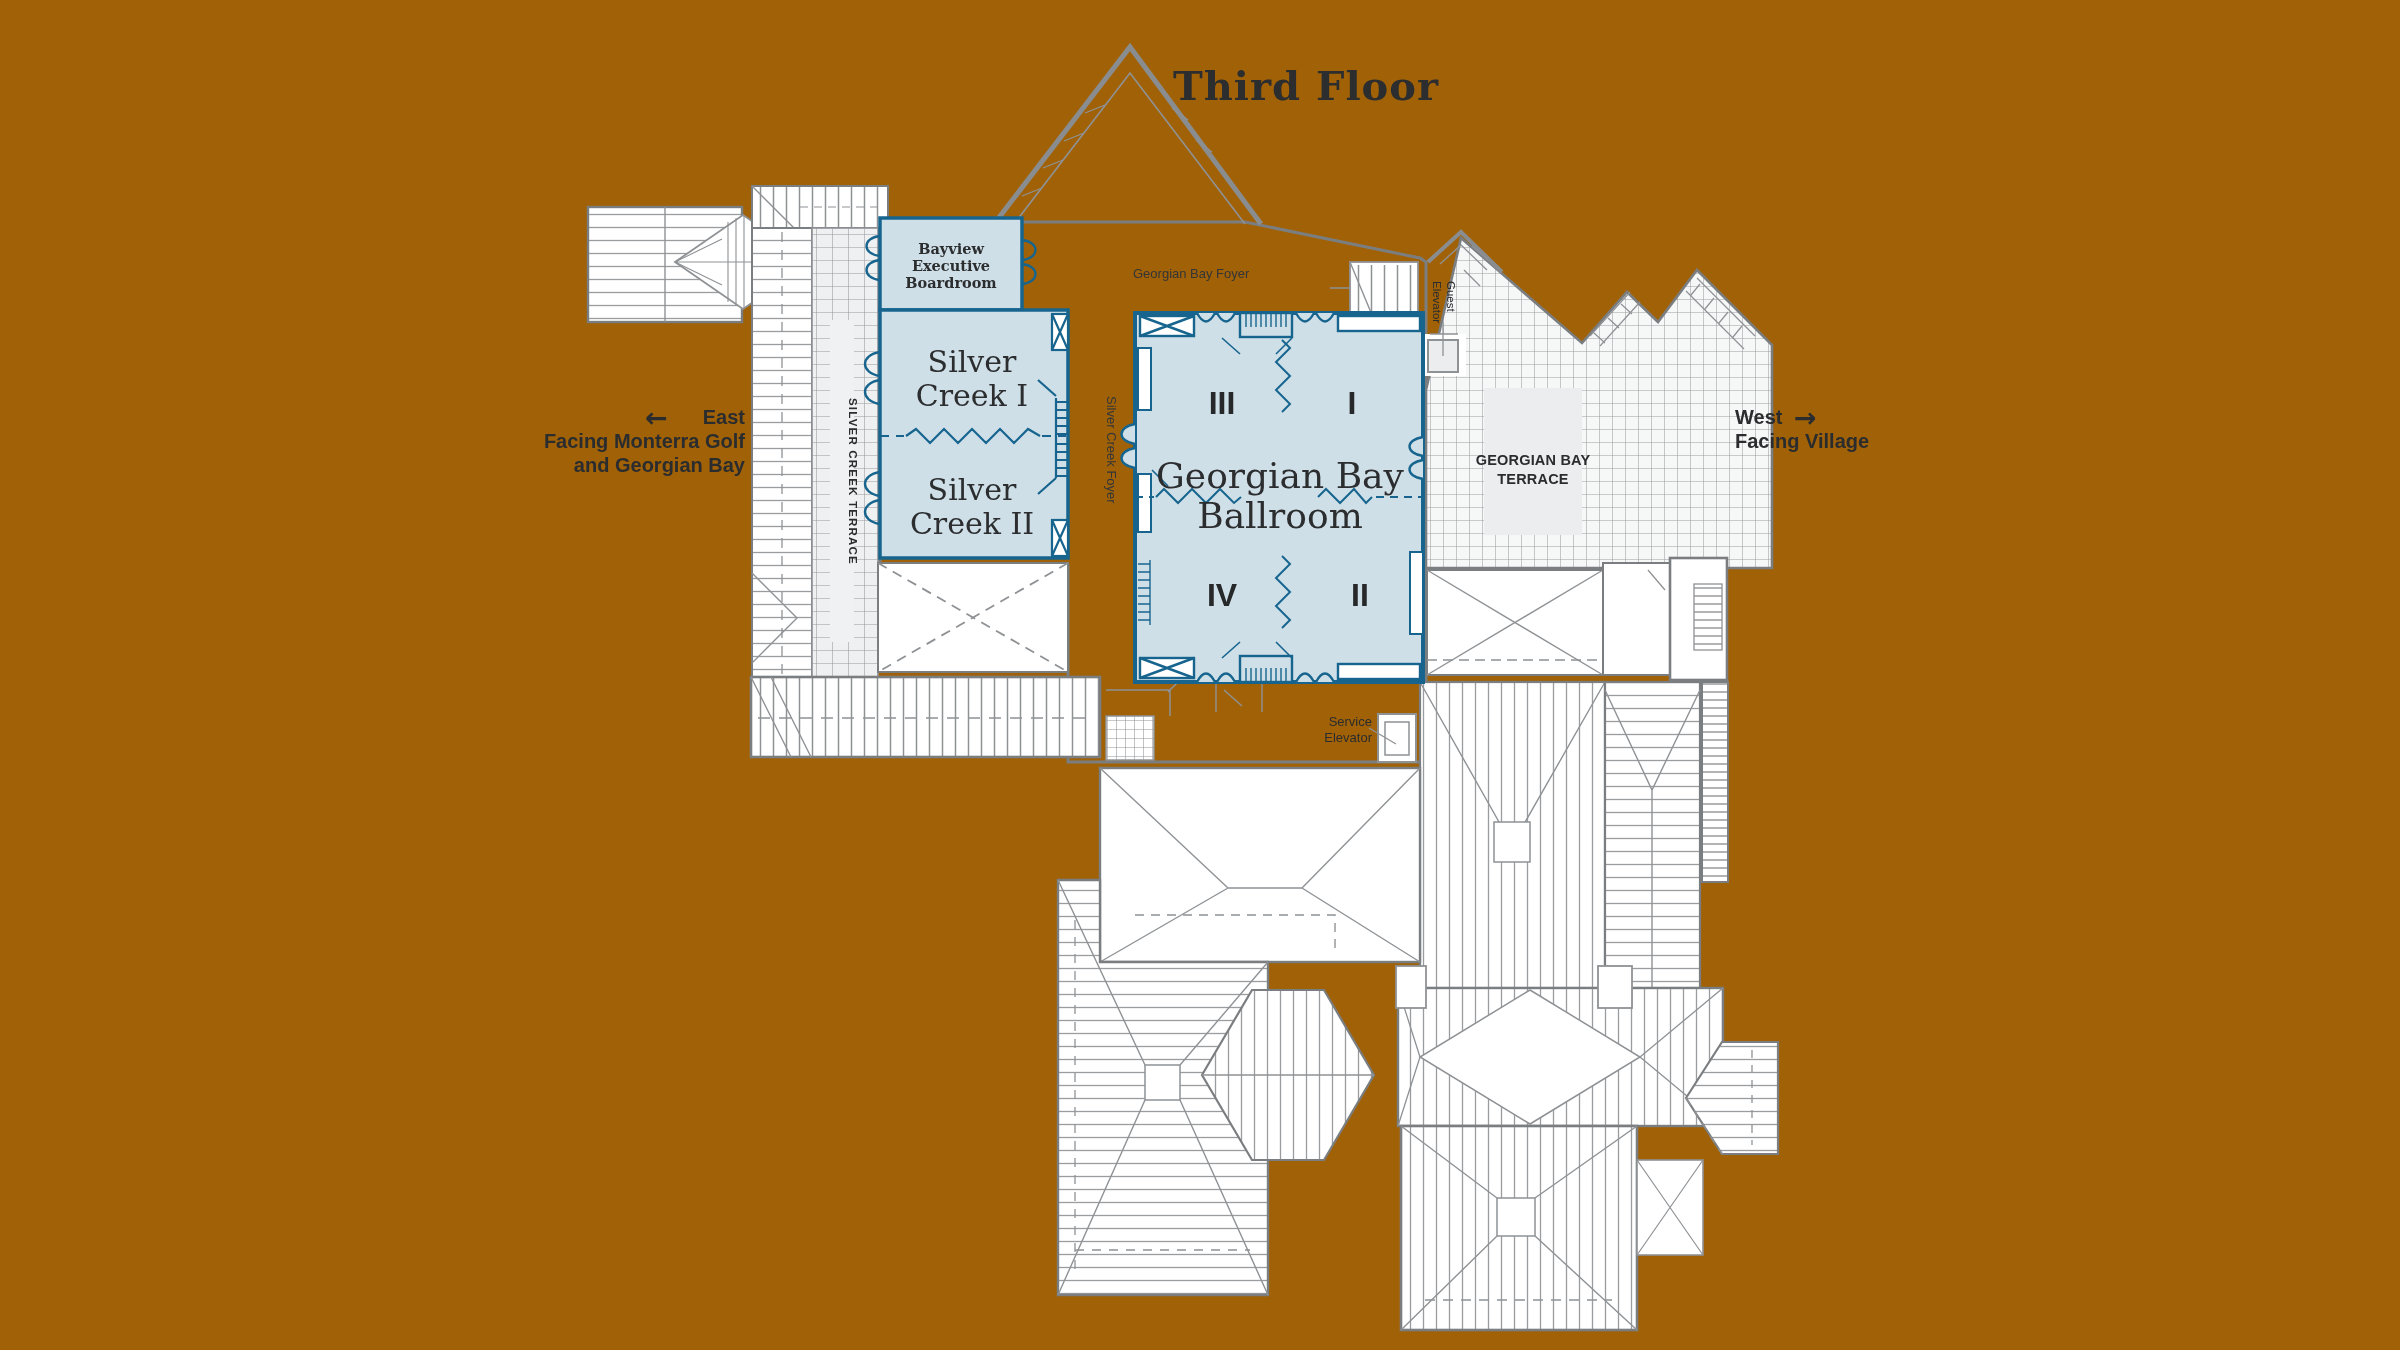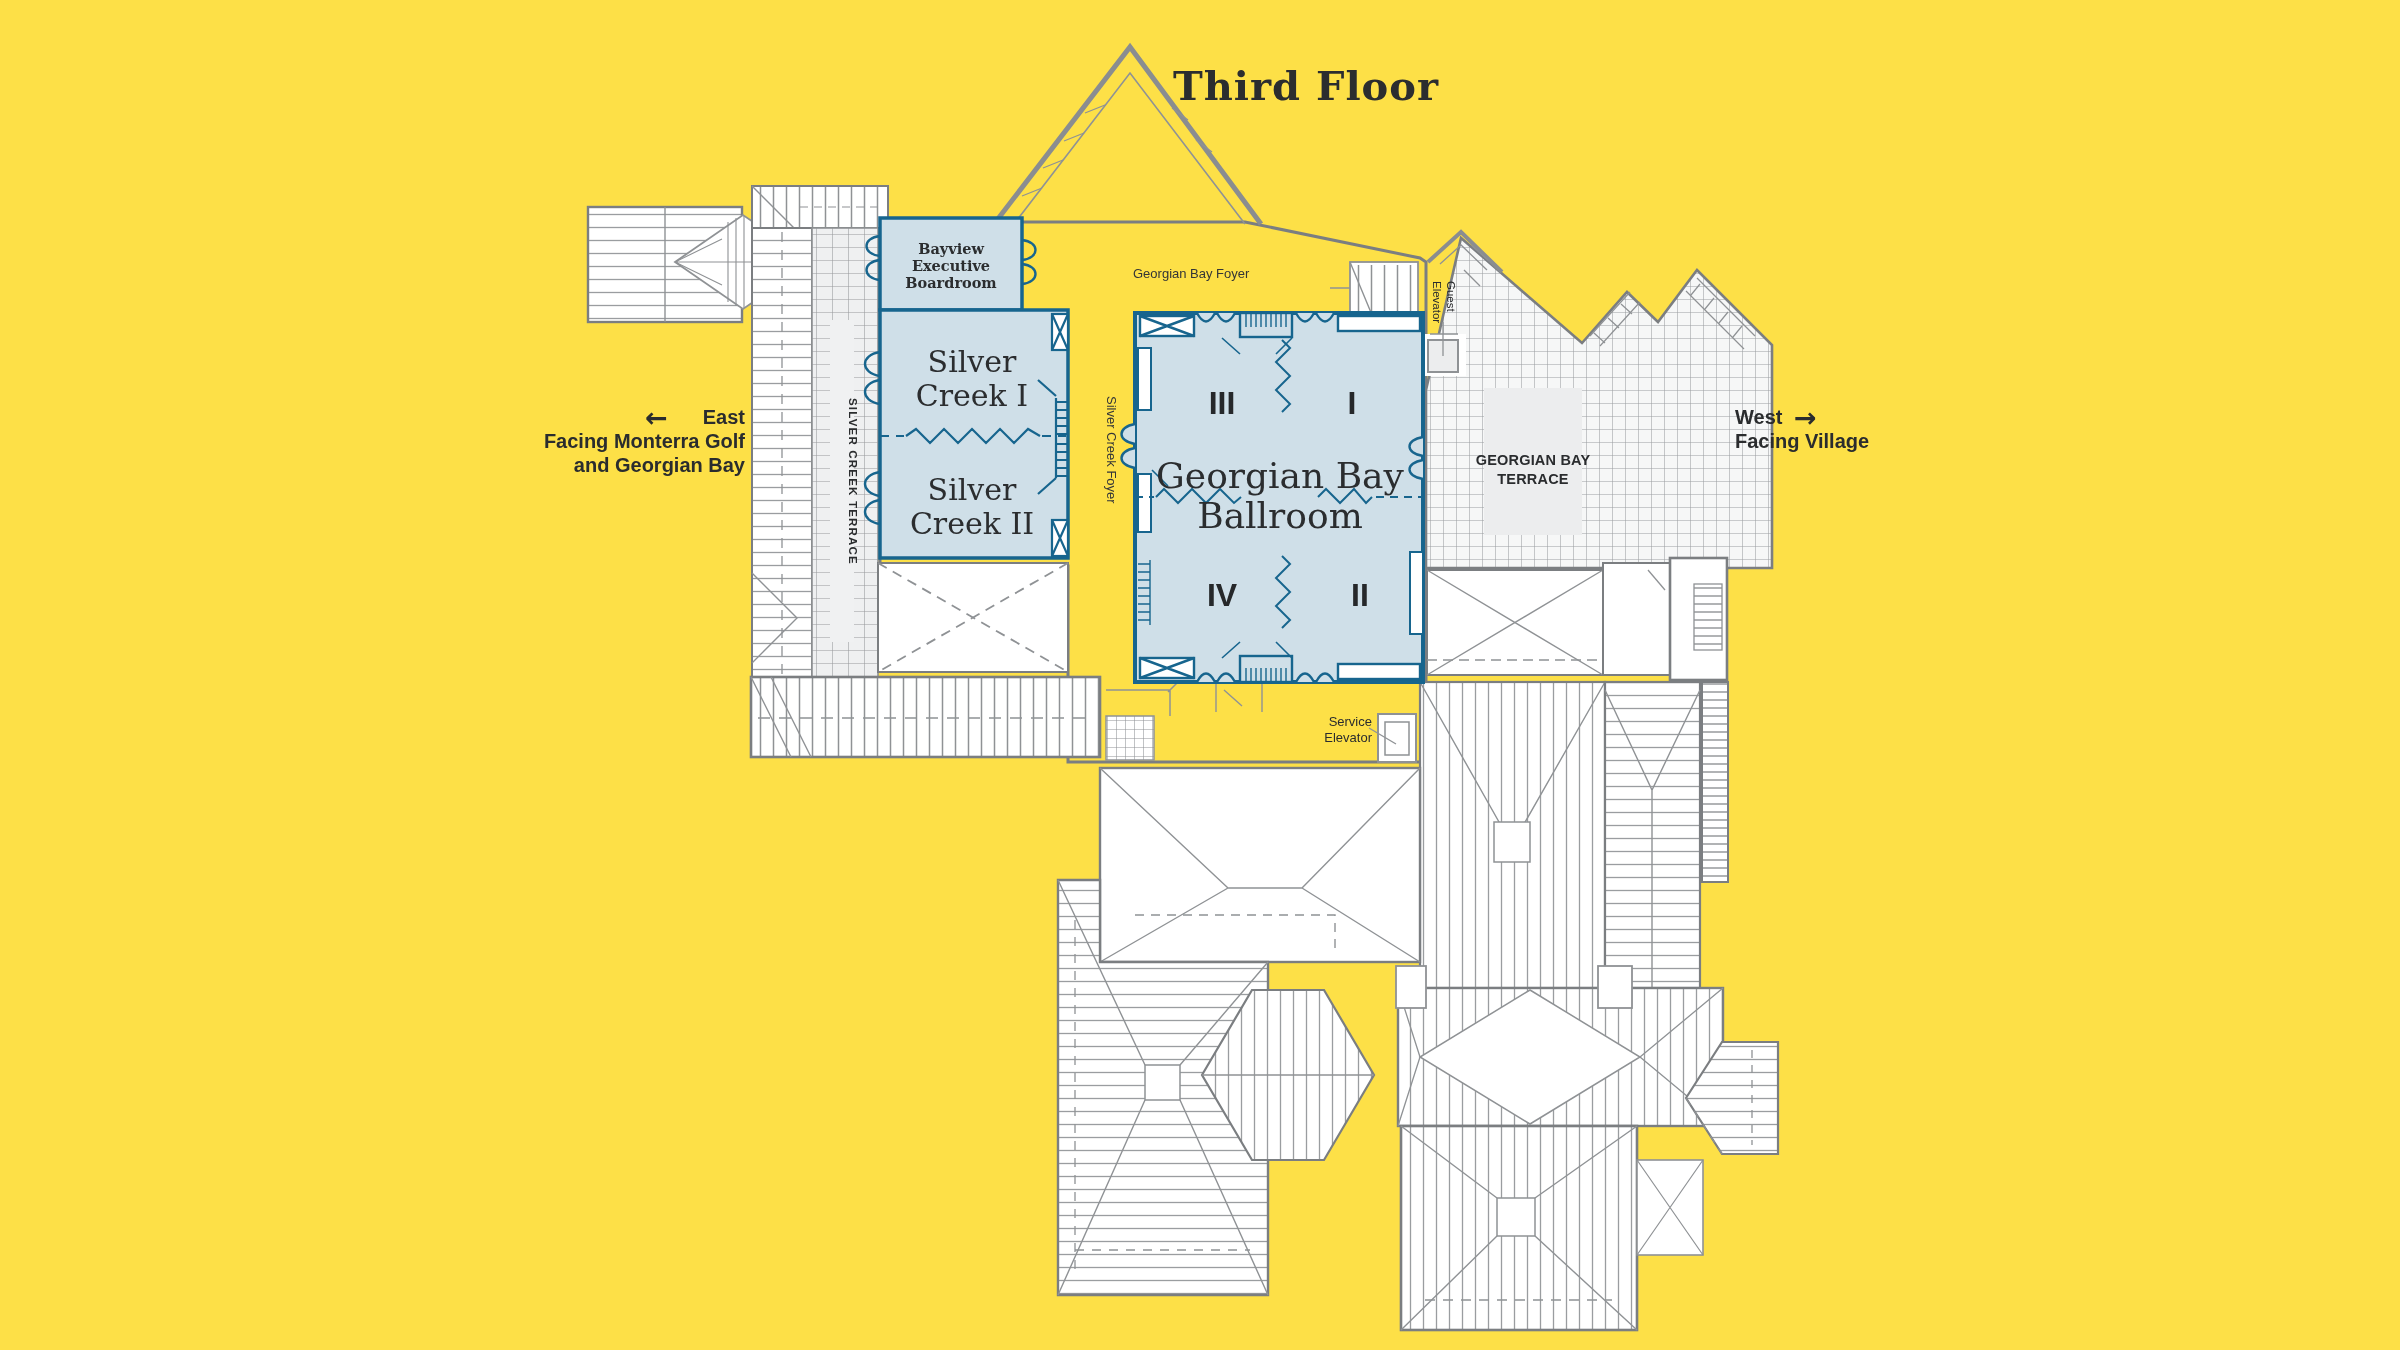--- a/index.html
+++ b/index.html
@@ -1,16 +1,16 @@
 <!DOCTYPE html>
 <html><head>
 <meta charset="utf-8">
 <style>
   html,body{margin:0;padding:0;background:#ffffff;}
-  .stage{position:relative;width:2400px;height:1350px;background:#fde047;overflow:hidden;
+  .stage{position:relative;width:2400px;height:1350px;background:#a16207;overflow:hidden;
          font-family:"Liberation Sans",sans-serif;}
   svg{position:absolute;inset:0;}
   text{fill:#2a2c2e;}
   .t-title{font-family:"DejaVu Serif","Liberation Serif",serif;font-size:40px;font-weight:600;letter-spacing:1px;fill:#2b2d2f;}
   .t-room-lg{font-family:"DejaVu Serif","Liberation Serif",serif;font-size:36px;fill:#2b2d2f;}
   .t-room-md{font-family:"DejaVu Serif","Liberation Serif",serif;font-size:30px;fill:#2b2d2f;}
   .t-room-sm{font-family:"DejaVu Serif","Liberation Serif",serif;font-size:14.5px;font-weight:600;fill:#2b2d2f;}
   .t-sec{font-family:"Liberation Sans",sans-serif;font-size:32px;font-weight:bold;fill:#26282a;}
   .t-small{font-family:"Liberation Sans",sans-serif;font-size:13px;fill:#333537;}
   .t-small-b{font-family:"Liberation Sans",sans-serif;font-size:11.5px;font-weight:bold;letter-spacing:1.2px;fill:#2a2c2e;}

